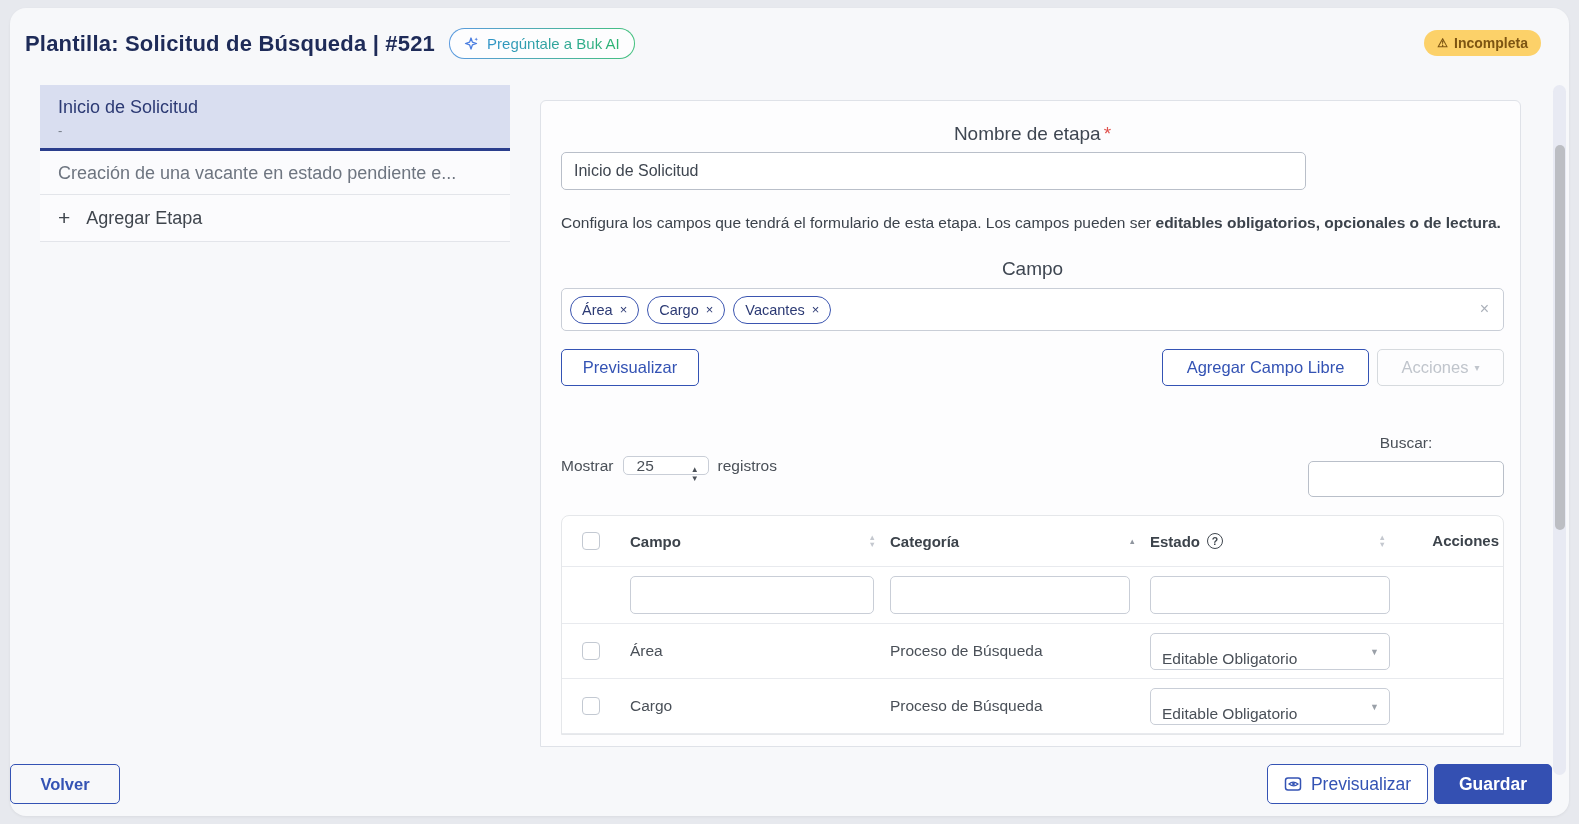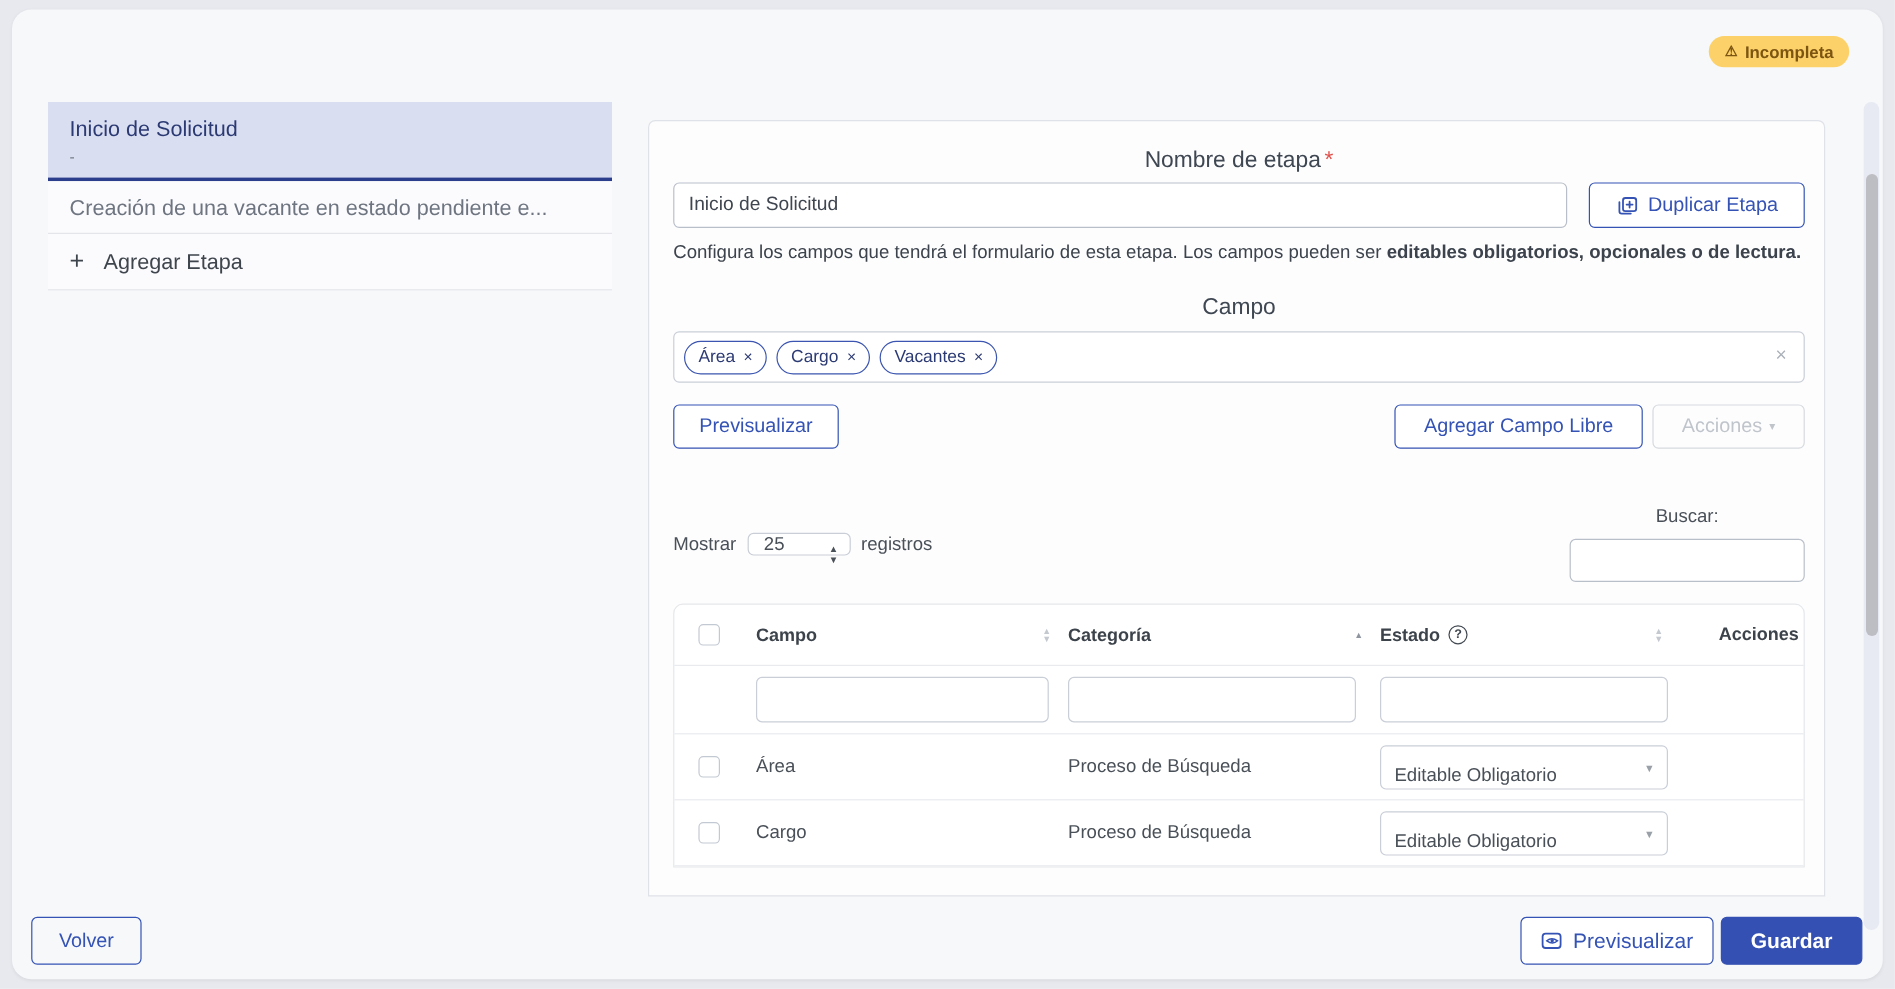--- a/index.html
+++ b/index.html
@@ -48,21 +48,21 @@
          border-radius:5px; font-size:16.5px; font-family:"Liberation Sans",sans-serif; background:#fff; }
   .btn-outline { border:1px solid #3453b4; color:#3453b4; }
   .btn-disabled { border:1px solid #d6dade; color:#c0c5cc; background:#fdfdfe; cursor:default; }
   .duplicate-btn { margin-left:auto; width:180px; height:38px; }
 
   .tabs { display:flex; margin-top:24px; }
   .tab { padding:8px 13px 10px; font-size:17px; color:#7a8390; cursor:pointer; }
   .tab.active { color:#3453b4; background:#e9ecf8; border-bottom:3px solid #3453b4;
                 border-radius:3px 3px 0 0; padding-bottom:7px; }
 
-  .desc { margin-top:12px; font-size:15.5px; color:#3c434c; }
+  .desc { margin-top:24px; font-size:15.5px; color:#3c434c; }
   .desc b { font-weight:700; }
 
   .campo-label { margin-top:26px; }
   .multiselect { position:relative; margin-top:8px; height:43px; border:1px solid #c9ced7; border-radius:5px;
                  background:#fff; display:flex; align-items:center; gap:8px; padding:0 34px 0 8px; }
   .pill { display:inline-flex; align-items:center; gap:7px; height:28px; padding:0 11px;
           border:1px solid #3b55b0; border-radius:14px; font-size:14.5px; color:#2c3a74; background:#fff; cursor:default; }
   .pill .x { font-size:13px; cursor:pointer; }
   .ms-clear { position:absolute; right:14px; top:11px; font-size:16px; color:#aab0b9; cursor:pointer; }
 
@@ -103,37 +103,49 @@
                   font-size:15px; font-family:"Liberation Sans",sans-serif; }
   .filter-input.w240 { width:240px; }
   .q-icon { width:16px; height:16px; border:1.4px solid #40474f; border-radius:50%; display:inline-flex;
             align-items:center; justify-content:center; font-size:10.5px; font-weight:700; color:#40474f;
             margin-left:7px; cursor:default; }
   .select { position:relative; width:240px; height:37px; border:1px solid #c9ced7; border-radius:5px; background:#fff;
             display:flex; align-items:center; padding:16px 26px 0 11px; font-size:15.5px; color:#4a5058; cursor:pointer; }
   .select .sel-caret { position:absolute; right:10px; top:13px; font-size:9px; color:#9aa0a8; }
 
   
-  .volver-btn { position:absolute; left:16px; bottom:12px; width:92px; height:40px; background:transparent; }
+  .volver-btn { position:absolute; left:0; bottom:12px; width:110px; height:40px; background:transparent;font-weight:bold; }
   .footer-right { position:absolute; right:17px; bottom:12px; display:flex; gap:6px; }
   .foot-preview { width:161px; height:40px; font-size:17.5px; }
   .save-btn { width:118px; height:40px; background:#3450b2; color:#fff; border:1px solid #3450b2;
               font-size:17.5px; font-weight:600; }
 
   
   .vscroll { position:absolute; right:3px; top:77px; width:13px; height:690px; background:#e8eaf3; border-radius:7px; }
   .vthumb { position:absolute; left:1.5px; top:60px; width:10px; height:385px; background:#bcbec3; border-radius:5px; }
 
   svg { display:block; }
 </style>
 </head>
 <body>
 
 <div class="card">
 
+  <div class="header-row">
+    <h1 class="page-title">Plantilla: Solicitud de Búsqueda | #521</h1>
+    <button class="ai-btn">
+      <span>
+        <svg width="16" height="16" viewBox="0 0 16 16">
+          <path d="M7 2 L8.4 6.1 L12.5 7.5 L8.4 8.9 L7 13 L5.6 8.9 L1.5 7.5 L5.6 6.1 Z" fill="none" stroke="#4a7de0" stroke-width="1.3" stroke-linejoin="round"></path>
+          <path d="M12.2 1.5 L12.7 2.8 L14 3.3 L12.7 3.8 L12.2 5.1 L11.7 3.8 L10.4 3.3 L11.7 2.8 Z" fill="#4a7de0"></path>
+        </svg>
+      </span>
+      <span class="ai-label">Pregúntale a Buk AI</span>
+    </button>
+  </div>
   <span class="badge">
     <span class="warn">⚠</span>
     <span>Incompleta</span>
   </span>
 
   <div class="sidebar">
     <div class="stage-item active">
       <div class="stage-title">Inicio de Solicitud</div>
       <div class="stage-sub">-</div>
     </div>
@@ -146,30 +158,20 @@
     </div>
   </div>
 
   <div class="panel">
 
     <div class="field-label">
       <span>Nombre de etapa</span><span class="req">*</span>
     </div>
     <div class="name-row">
       <input class="text-input name-input" type="text" value="Inicio de Solicitud" style="">
-      <button class="btn btn-outline duplicate-btn">
-        <span>
-          <svg width="19" height="19" viewBox="0 0 19 19">
-            <rect x="6.5" y="3" width="11" height="11" rx="2" fill="none" stroke="#3453b4" stroke-width="1.5"></rect>
-            <path d="M12 6 v5 M9.5 8.5 h5" stroke="#3453b4" stroke-width="1.5" stroke-linecap="round"></path>
-            <path d="M3.5 6.5 v7.5 a2 2 0 0 0 2 2 h7.5" fill="none" stroke="#3453b4" stroke-width="1.5" stroke-linecap="round"></path>
-          </svg>
-        </span>
-        <span>Duplicar Etapa</span>
-      </button>
     </div>
 
 
     <div class="desc">
       <span>Configura los campos que tendrá el formulario de esta etapa. Los campos pueden ser </span><b>editables obligatorios, opcionales o de lectura.</b>
     </div>
 
     <div class="field-label campo-label">Campo</div>
 
     <div class="multiselect">

